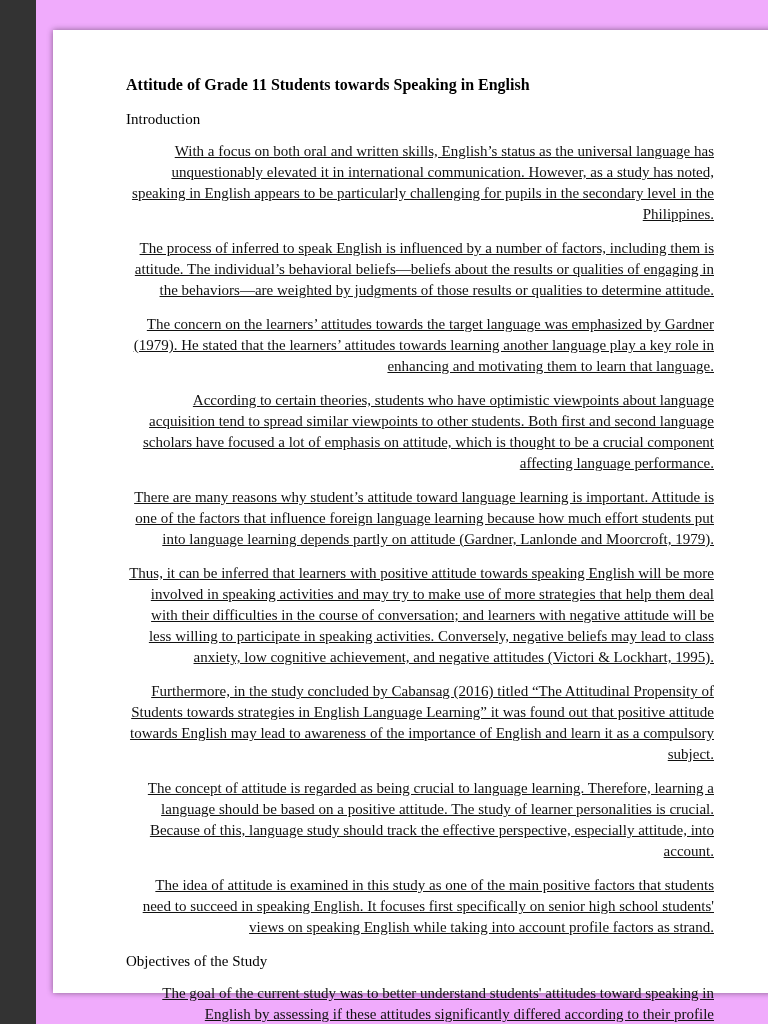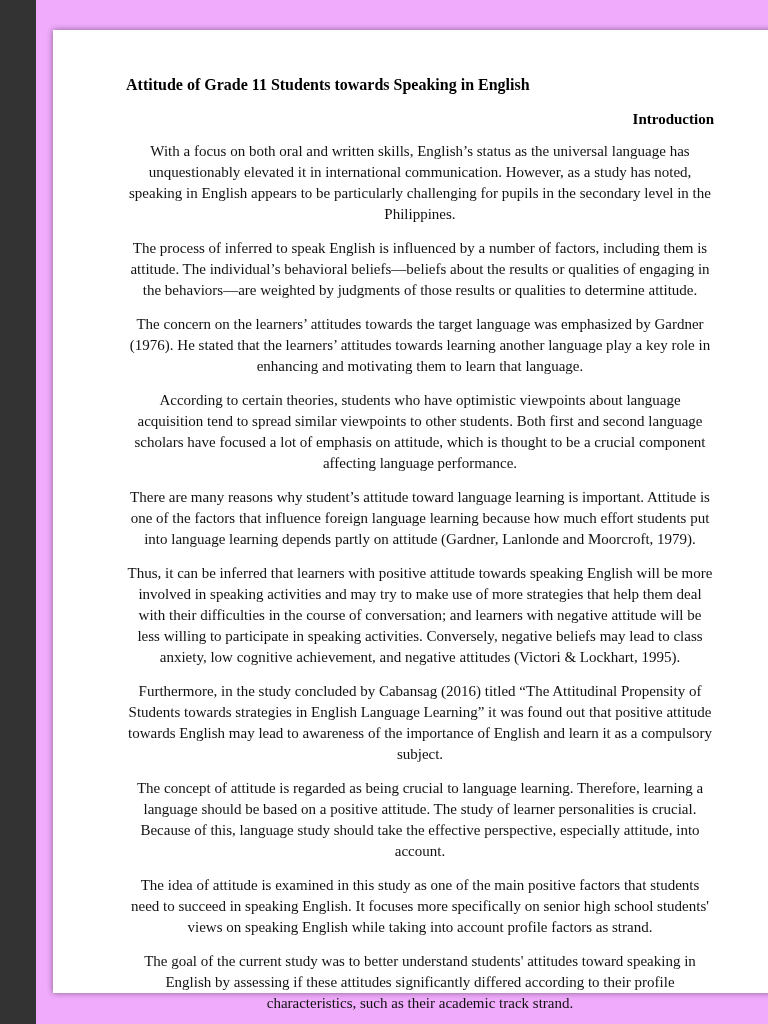--- a/index.html
+++ b/index.html
@@ -28,51 +28,52 @@
   }
   .doc-title {
     font-size: 16px;
     font-weight: bold;
     line-height: 21px;
     margin-bottom: 14px;
     color: #000000;
   }
   .heading {
     font-size: 15px;
-    font-weight: bold;
+    font-weight: normal;
     line-height: 20px;
     margin-bottom: 12px;
     color: #000000;
-    text-align: right;
   }
   .para {
     font-size: 15px;
     line-height: 21px;
     margin-bottom: 13px;
-    text-align: center;
+    text-align: right;
     color: #111111;
+    text-decoration: underline;
   }
 </style>
 </head>
 <body>
 
 <div class="viewer">
   <div class="page">
 
     <h1 class="doc-title">Attitude of Grade 11 Students towards Speaking in English</h1>
 
     <h2 class="heading">Introduction</h2>
 
     <p class="para">With a focus on both oral and written skills, English’s status as the universal language has unquestionably elevated it in international communication. However, as a study has noted, speaking in English appears to be particularly challenging for pupils in the secondary level in the Philippines.</p>
     <p class="para">The process of inferred to speak English is influenced by a number of factors, including them is attitude. The individual’s behavioral beliefs—beliefs about the results or qualities of engaging in the behaviors—are weighted by judgments of those results or qualities to determine attitude.</p>
-    <p class="para">The concern on the learners’ attitudes towards the target language was emphasized by Gardner (1976). He stated that the learners’ attitudes towards learning another language play a key role in enhancing and motivating them to learn that language.</p>
+    <p class="para">The concern on the learners’ attitudes towards the target language was emphasized by Gardner (1979). He stated that the learners’ attitudes towards learning another language play a key role in enhancing and motivating them to learn that language.</p>
     <p class="para">According to certain theories, students who have optimistic viewpoints about language acquisition tend to spread similar viewpoints to other students. Both first and second language scholars have focused a lot of emphasis on attitude, which is thought to be a crucial component affecting language performance.</p>
     <p class="para">There are many reasons why student’s attitude toward language learning is important. Attitude is one of the factors that influence foreign language learning because how much effort students put into language learning depends partly on attitude (Gardner, Lanlonde and Moorcroft, 1979).</p>
     <p class="para">Thus, it can be inferred that learners with positive attitude towards speaking English will be more involved in speaking activities and may try to make use of more strategies that help them deal with their difficulties in the course of conversation; and learners with negative attitude will be less willing to participate in speaking activities. Conversely, negative beliefs may lead to class anxiety, low cognitive achievement, and negative attitudes (Victori &amp; Lockhart, 1995).</p>
     <p class="para">Furthermore, in the study concluded by Cabansag (2016) titled “The Attitudinal Propensity of Students towards strategies in English Language Learning” it was found out that positive attitude towards English may lead to awareness of the importance of English and learn it as a compulsory subject.</p>
-    <p class="para">The concept of attitude is regarded as being crucial to language learning. Therefore, learning a language should be based on a positive attitude. The study of learner personalities is crucial. Because of this, language study should take the effective perspective, especially attitude, into account.</p>
-    <p class="para">The idea of attitude is examined in this study as one of the main positive factors that students need to succeed in speaking English. It focuses more specifically on senior high school students' views on speaking English while taking into account profile factors as strand.</p>
+    <p class="para">The concept of attitude is regarded as being crucial to language learning. Therefore, learning a language should be based on a positive attitude. The study of learner personalities is crucial. Because of this, language study should track the effective perspective, especially attitude, into account.</p>
+    <p class="para">The idea of attitude is examined in this study as one of the main positive factors that students need to succeed in speaking English. It focuses first specifically on senior high school students' views on speaking English while taking into account profile factors as strand.</p>
 
+    <h2 class="heading">Objectives of the Study</h2>
 
     <p class="para">The goal of the current study was to better understand students' attitudes toward speaking in English by assessing if these attitudes significantly differed according to their profile characteristics, such as their academic track strand.</p>
 
   </div>
 </div>
 
 </body></html>

